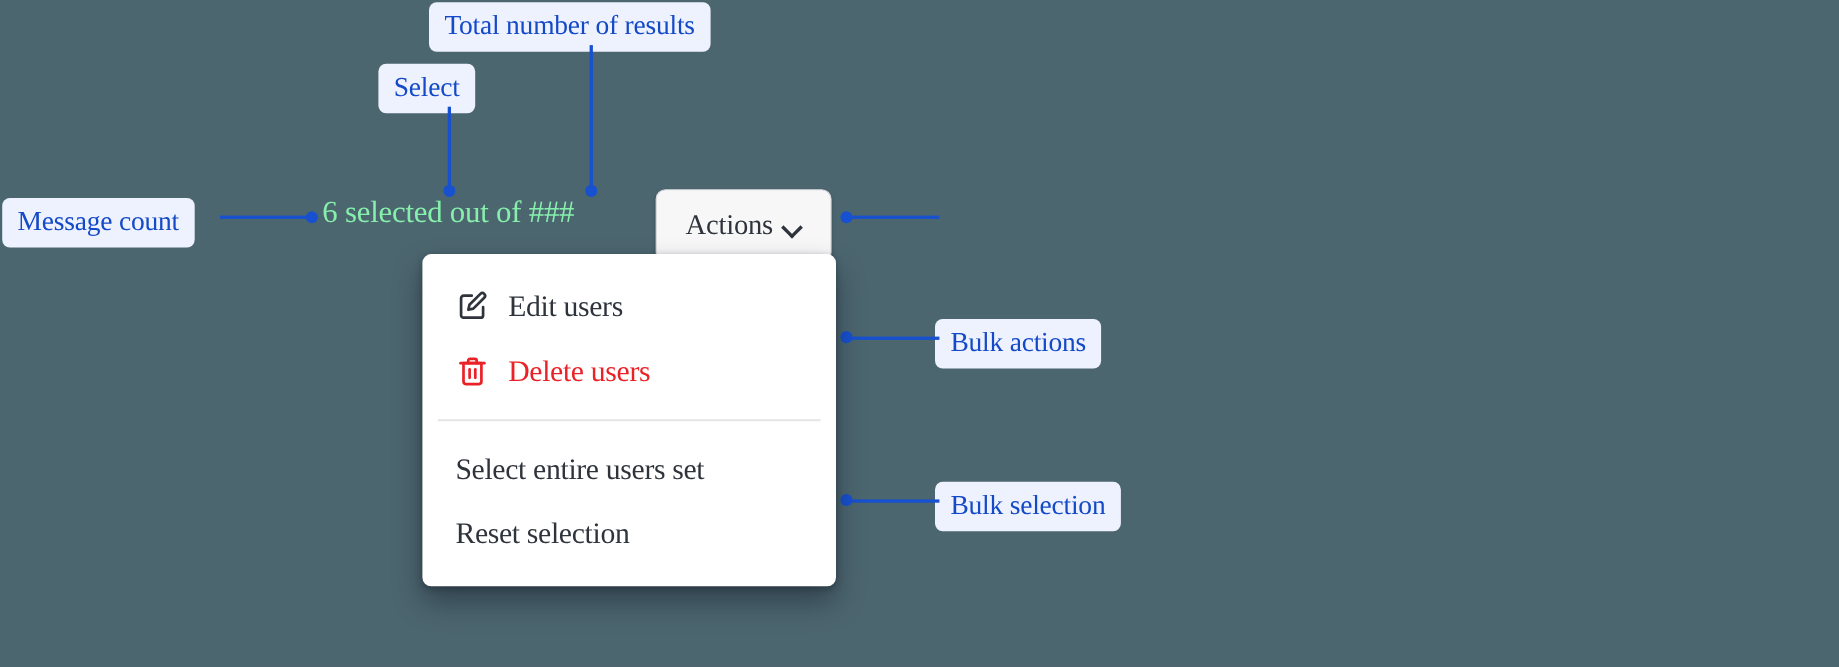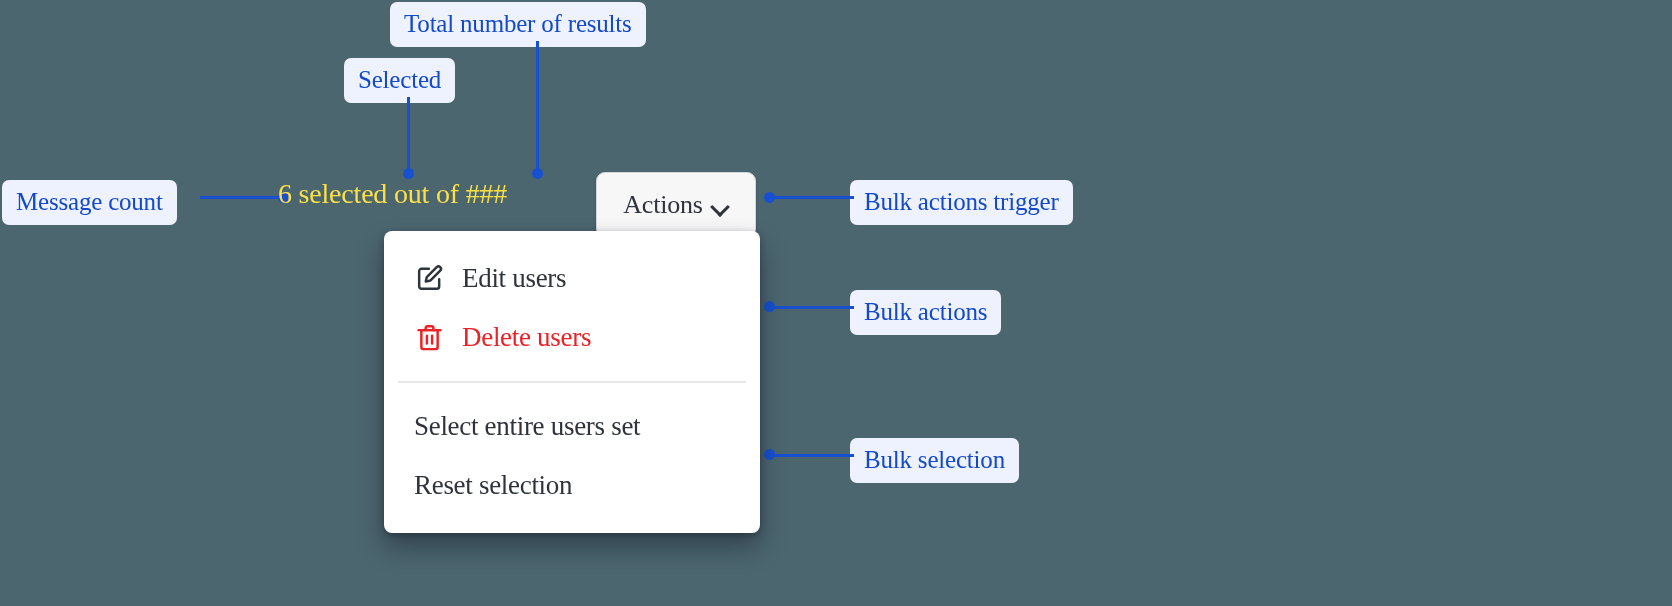--- a/index.html
+++ b/index.html
@@ -49,24 +49,24 @@
     position: absolute;
     width: 11px;
     height: 11px;
     border-radius: 50%;
     background: #1751d0;
   }
 
   
   .sel-count {
     position: absolute;
-    left: 278px;
+    left: 293px;
     top: 178px;
     font-size: 28px;
-    color: #fde047;
+    color: #86efac;
     letter-spacing: -0.2px;
     white-space: nowrap;
   }
 
   
   .actions-btn {
     position: absolute;
     left: 596px;
     top: 172px;
     width: 160px;
@@ -137,25 +137,24 @@
     margin: 14px 14px 14px 14px;
   }
 </style>
 </head>
 <body>
 
 <div id="stage">
 
   <div class="anno" style="left:390px; top:2px;">Total number of results</div>
 
-  <div class="anno" style="left:344px; top:58px;">Selected</div>
+  <div class="anno" style="left:344px; top:58px;">Select</div>
 
   <div class="anno" style="left:2px; top:180px;">Message count</div>
 
-  <div class="anno" style="left:850px; top:180px;">Bulk actions trigger</div>
 
   <div class="anno" style="left:850px; top:290px;">Bulk actions</div>
 
   <div class="anno" style="left:850px; top:438px;">Bulk selection</div>
 
   <div class="conn-v" style="left:536px; top:41px; height:132px;"></div>
   <div class="dot" style="left:532px; top:168px;"></div>
 
   <div class="conn-v" style="left:407px; top:97px; height:76px;"></div>
   <div class="dot" style="left:403px; top:168px;"></div>

